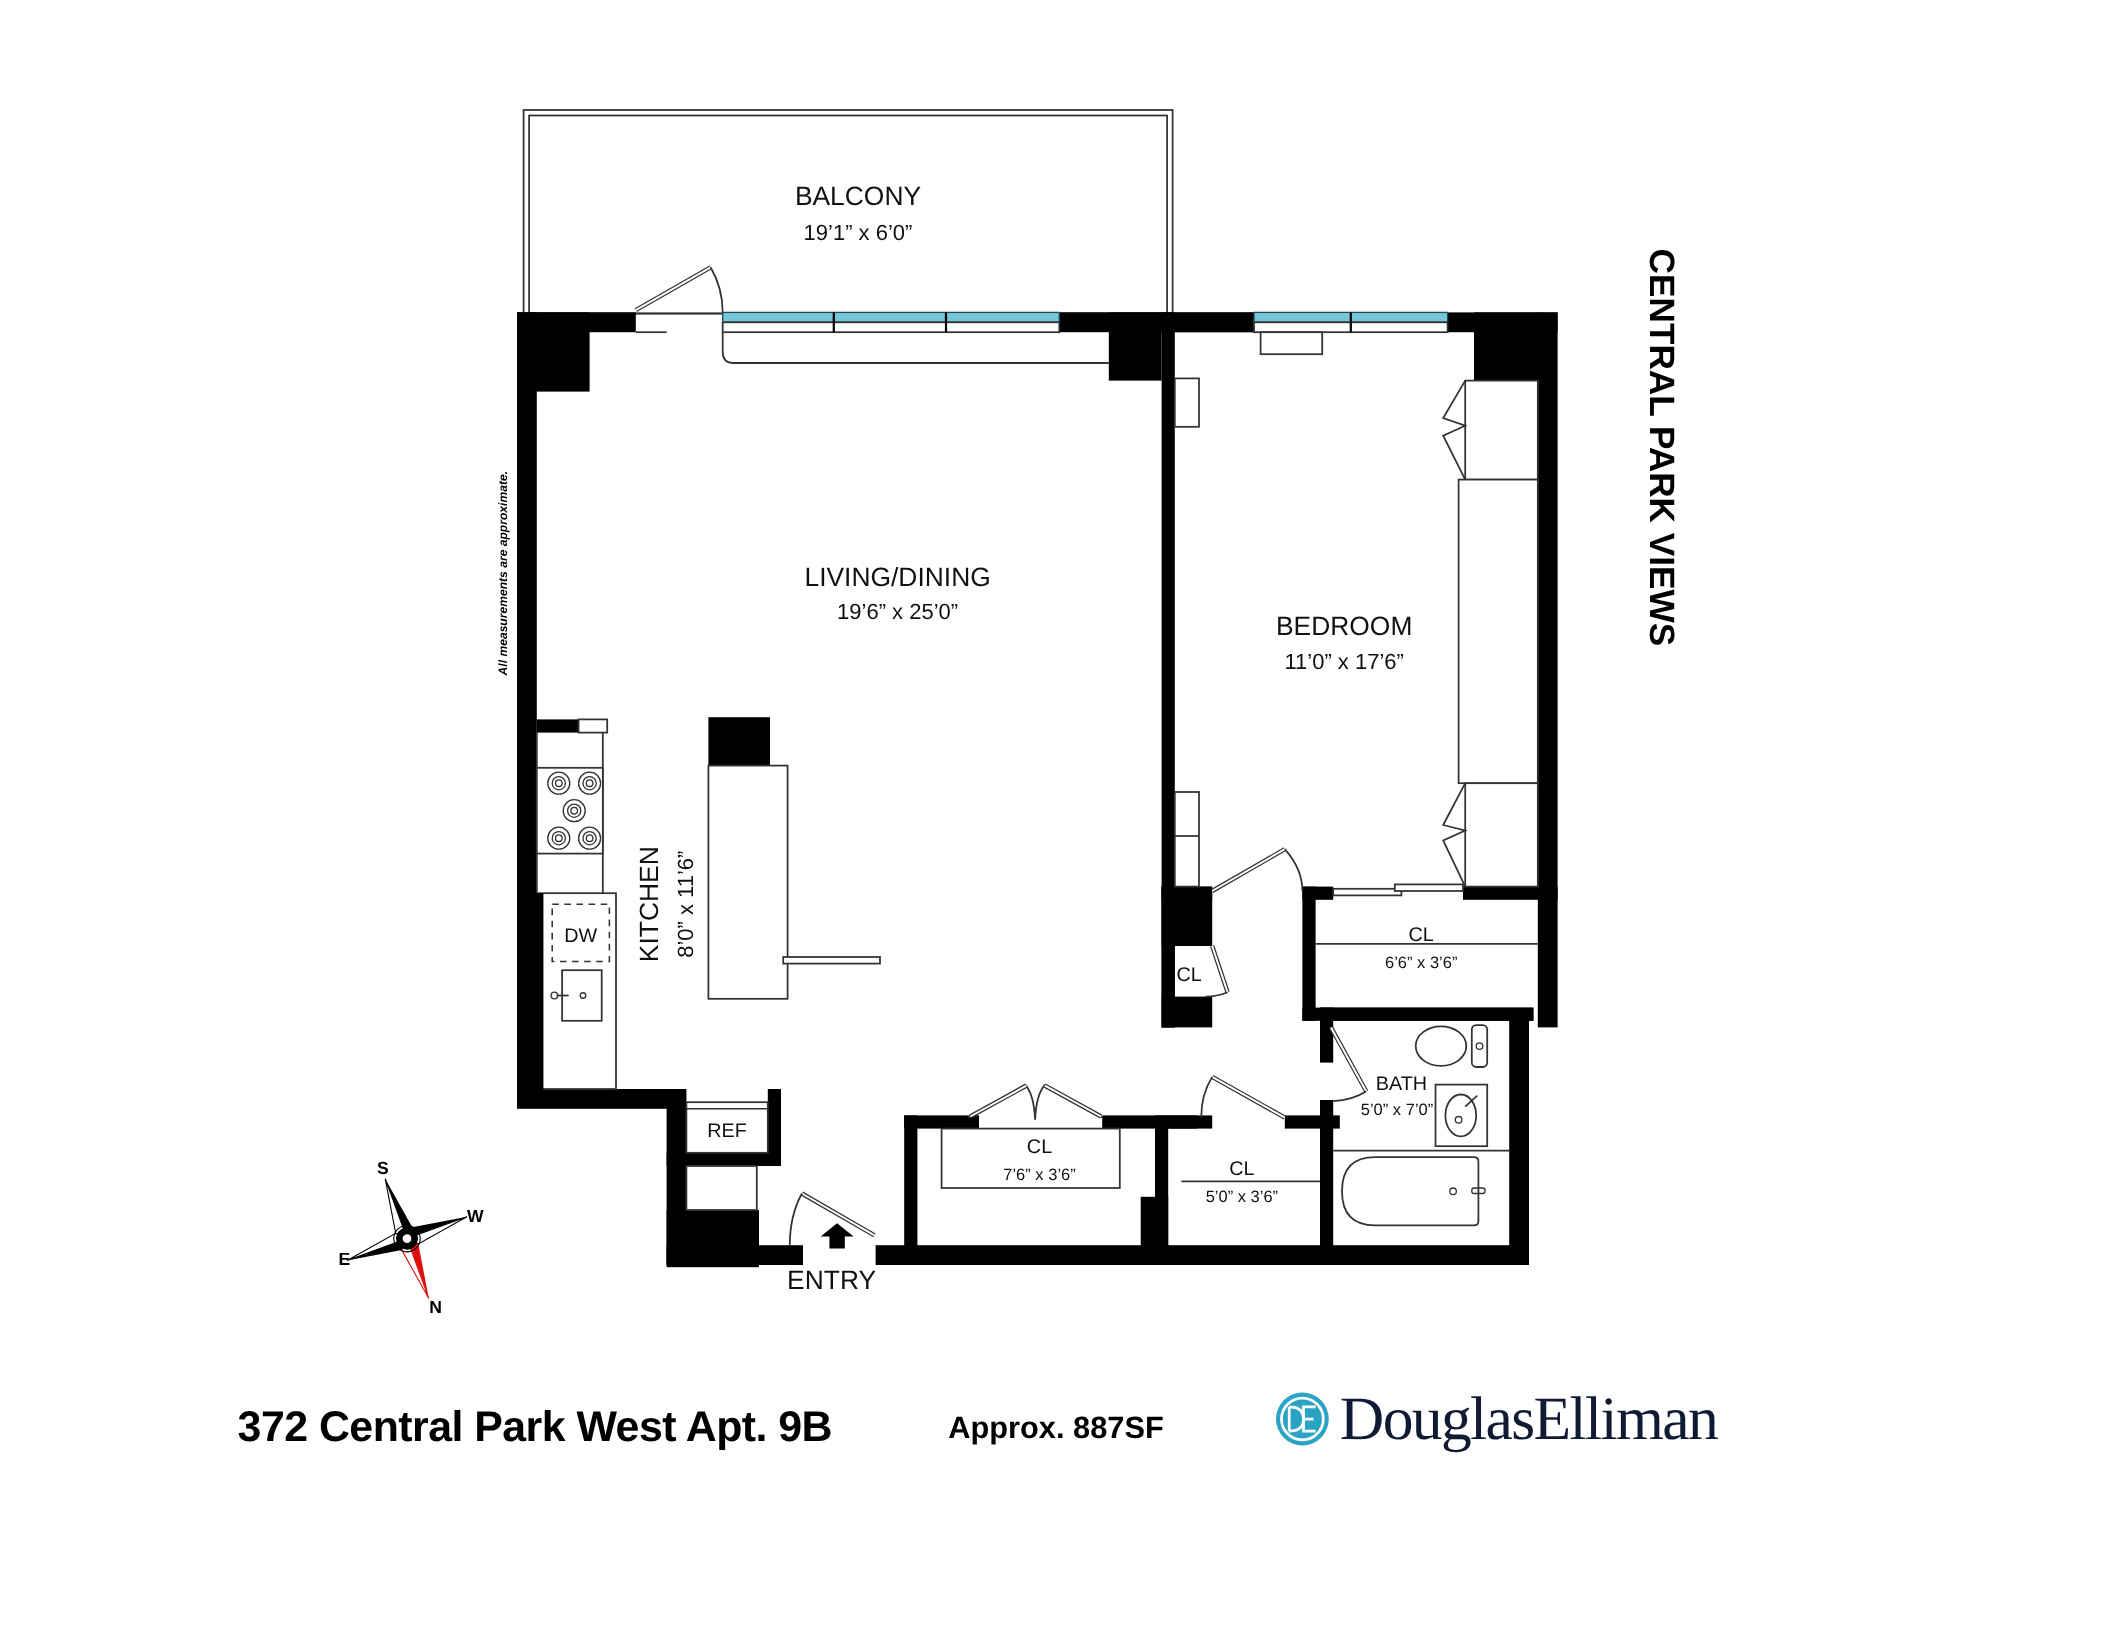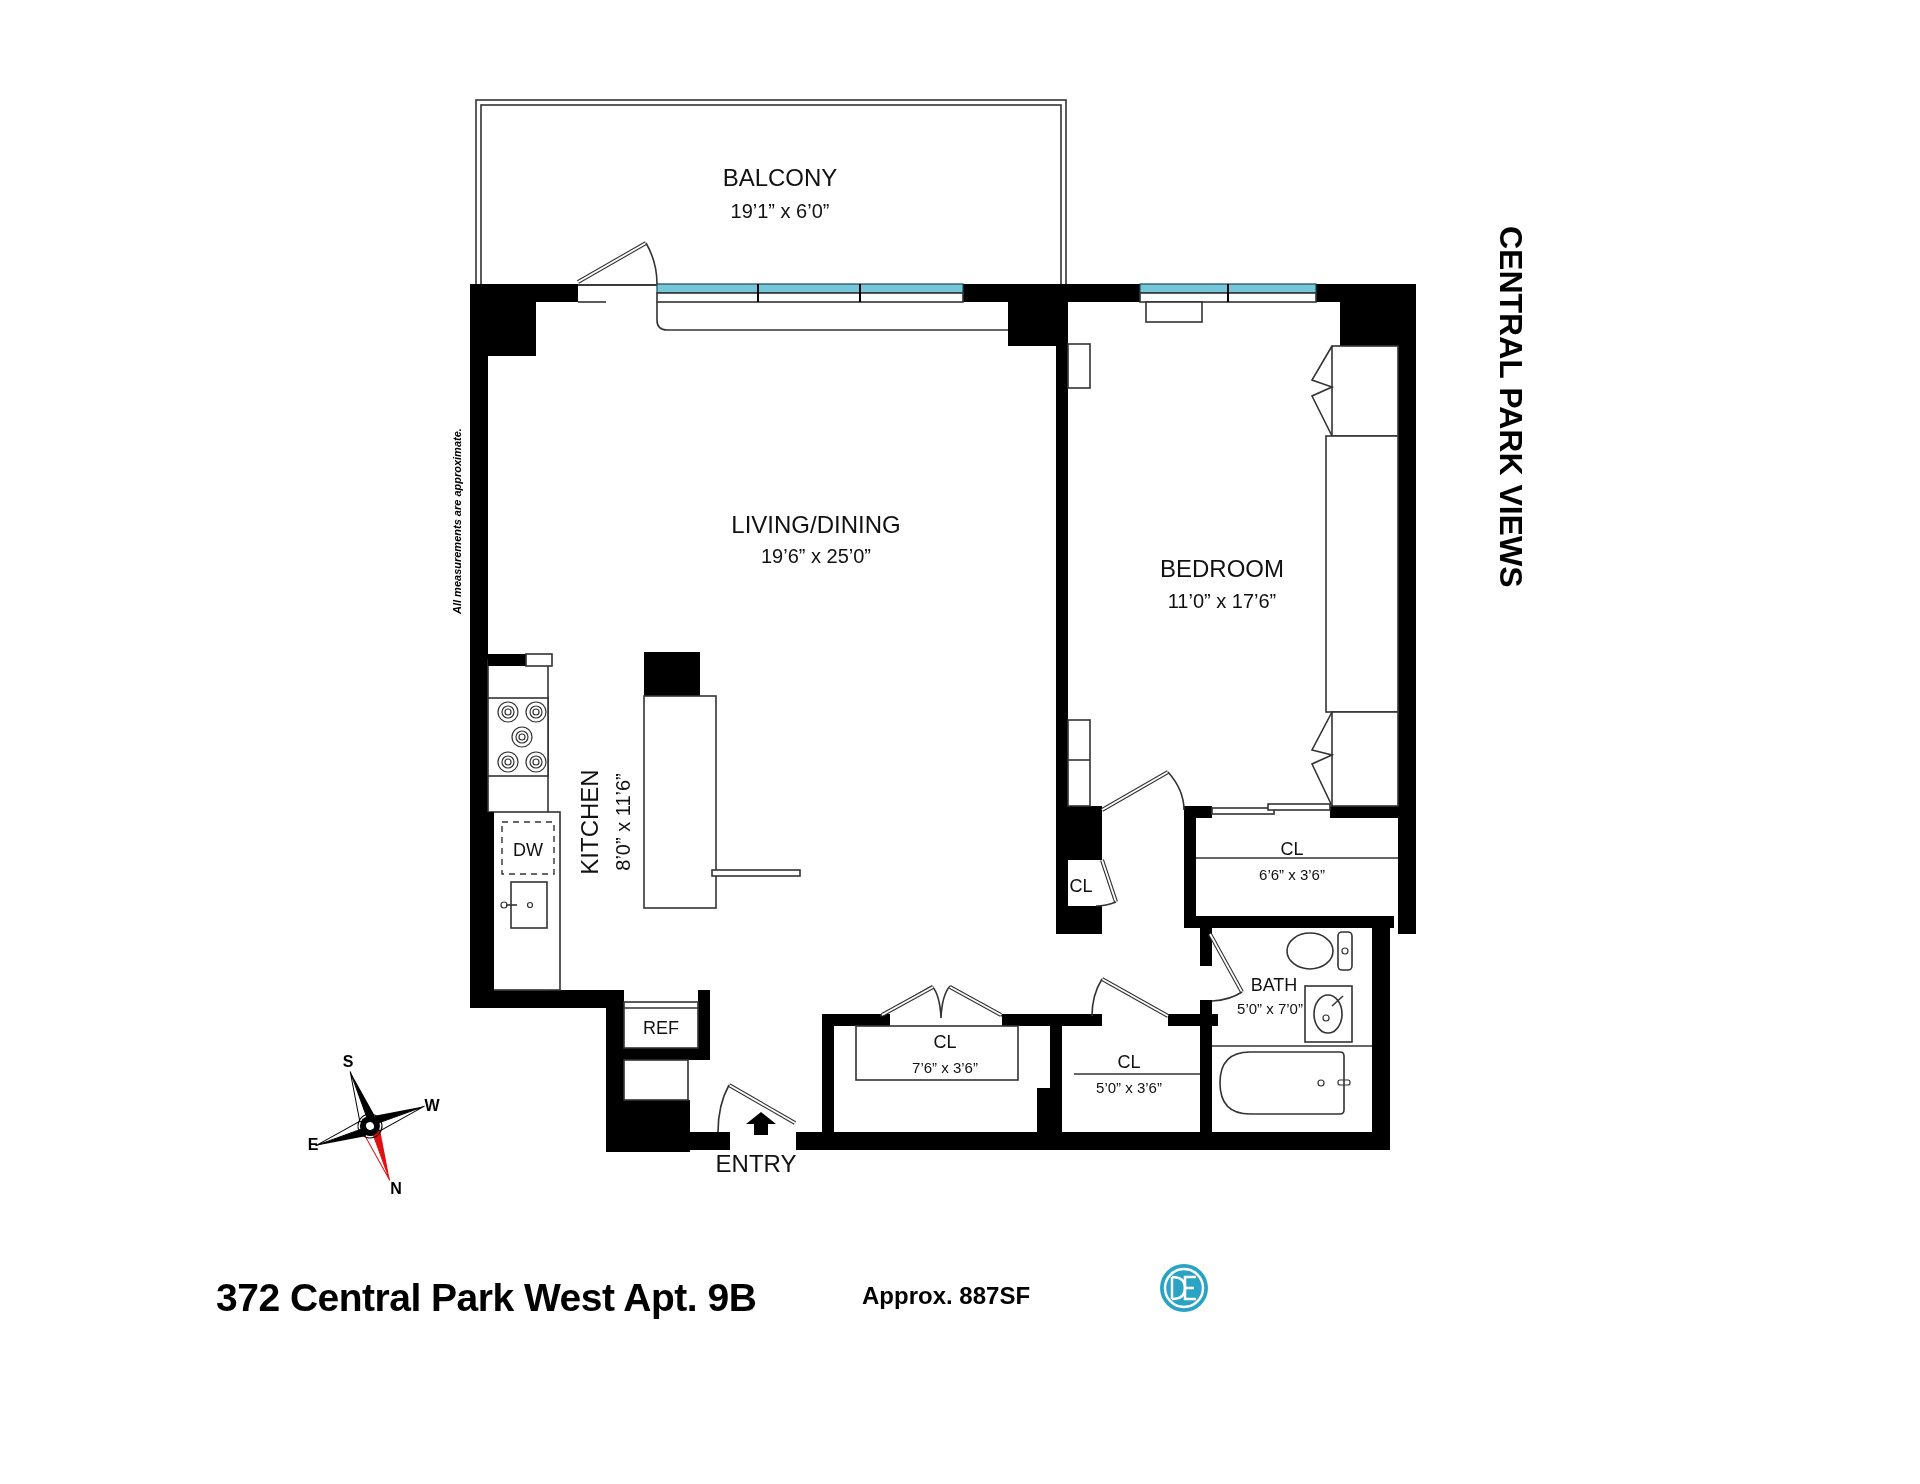--- a/index.html
+++ b/index.html
@@ -10,21 +10,21 @@
   .thin-w { fill: #fff; stroke: #333; stroke-width: 1.6; }
   .glass { fill: #76c6d9; stroke: #1b4a55; stroke-width: 1.2; }
   .room-label { font-family: "Liberation Sans", sans-serif; font-size: 24px; fill: #111; text-anchor: middle; }
   .room-dim { font-family: "Liberation Sans", sans-serif; font-size: 20px; fill: #111; text-anchor: middle; }
   .small-label { font-family: "Liberation Sans", sans-serif; font-size: 18px; fill: #111; text-anchor: middle; }
   .small-dim { font-family: "Liberation Sans", sans-serif; font-size: 15px; fill: #111; text-anchor: middle; }
   .views { font-family: "Liberation Sans", sans-serif; font-size: 32px; font-weight: bold; fill: #000; }
   .note { font-family: "Liberation Sans", sans-serif; font-size: 11px; font-style: italic; font-weight: bold; fill: #000; }
   .compass-letter { font-family: "Liberation Sans", sans-serif; font-size: 16px; font-weight: bold; fill: #000; text-anchor: middle; }
   .footer-address { position: absolute; left: 216px; top: 1276px; font-size: 39px; font-weight: bold; color: #000; letter-spacing: -0.5px; }
-  .footer-area { position: absolute; left: 862px; top: 1282px; font-size: 24px; font-weight: bold; color: #000; }
+  .footer-area { position: absolute; left: 862px; top: 1282px; font-size: 28px; font-weight: bold; color: #000; }
   .brand { position: absolute; left: 1158px; top: 1262px; display: flex; align-items: center; }
   .brand-mark { width: 52px; height: 52px; }
   .brand-name { font-family: "Liberation Serif", serif; font-size: 56px; color: #101a33; margin-left: 8px; letter-spacing: -1.5px; line-height: 1; }
 </style>
 </head>
 <body>
 
 <svg id="plan" viewBox="0 0 1920 1484" xmlns="http://www.w3.org/2000/svg">
 
   <g>
@@ -307,13 +307,14 @@
 
 <div class="footer-address">372 Central Park West Apt. 9B</div>
 <div class="footer-area">Approx. 887SF</div>
 <div class="brand">
   <svg class="brand-mark" viewBox="0 0 52 52">
     <circle cx="26" cy="26" r="24" fill="#2aa3c4"></circle>
     <circle cx="26" cy="26" r="19" fill="none" stroke="#fff" stroke-width="2.5"></circle>
     <path d="M 14 15 L 14 37 M 14 15 Q 27 15 27 26 Q 27 37 14 37" fill="none" stroke="#fff" stroke-width="2.5"></path>
     <path d="M 38 15 L 27 15 L 27 37 L 38 37 M 27 26 L 36 26" fill="none" stroke="#fff" stroke-width="2.5"></path>
   </svg>
+  <span class="brand-name">DouglasElliman</span>
 </div>
 
 </body></html>

